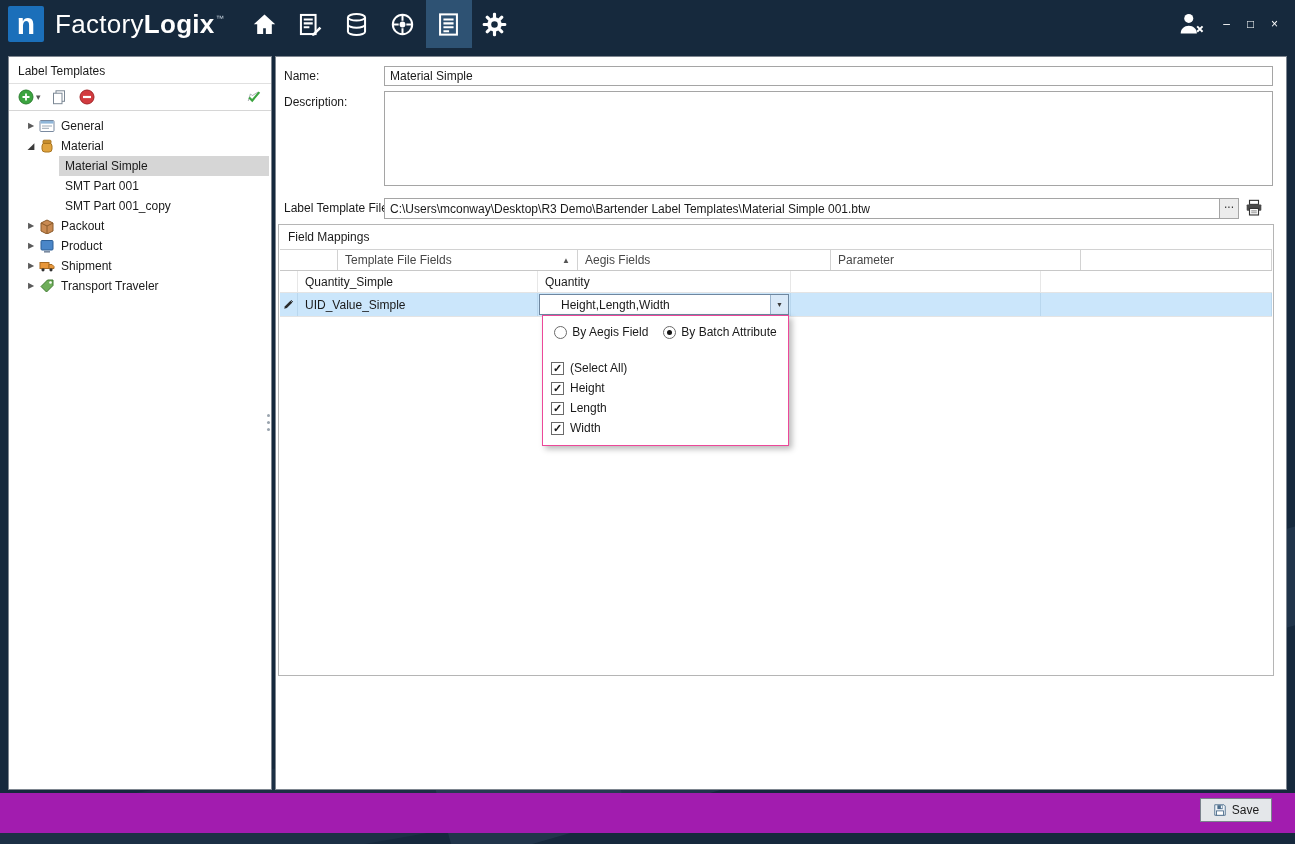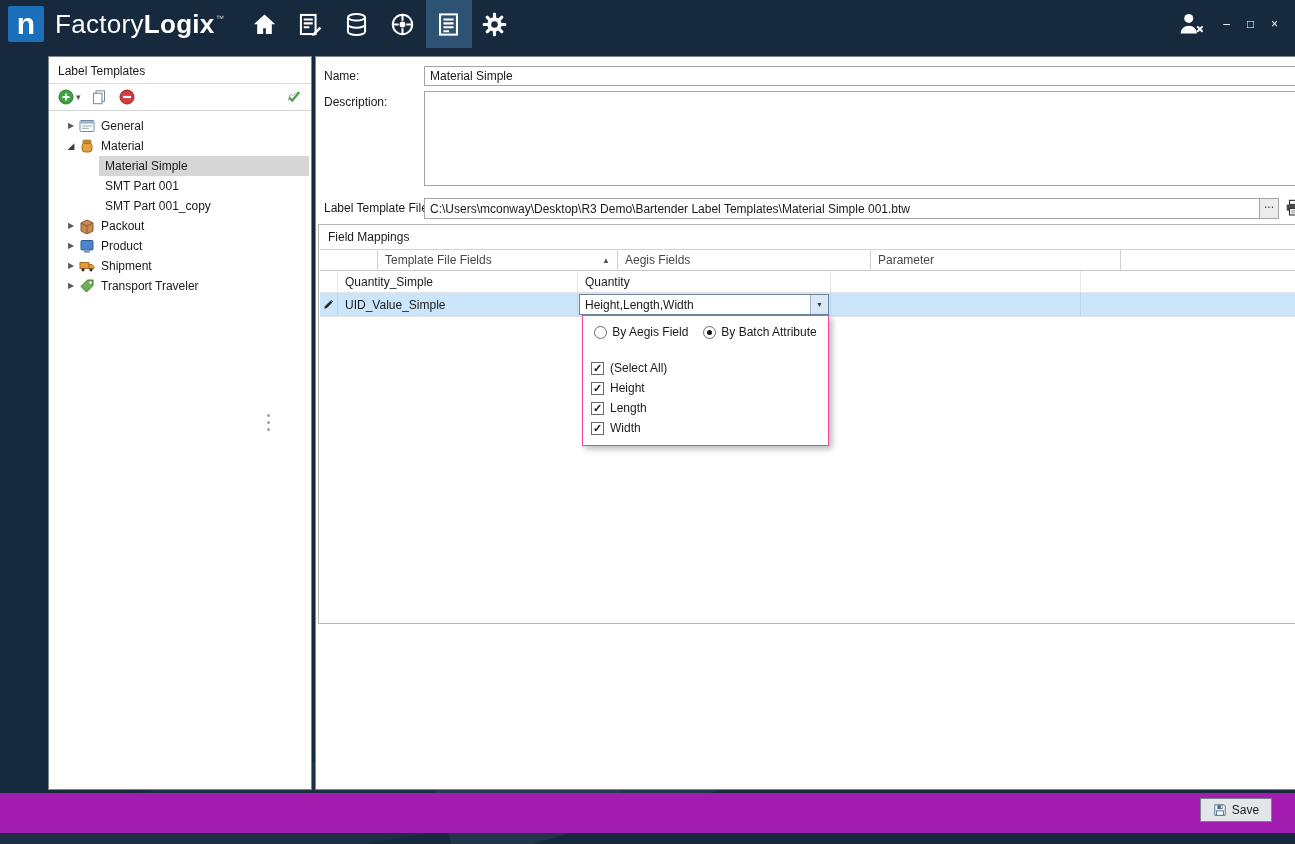--- a/index.html
+++ b/index.html
@@ -20,21 +20,21 @@
   .navbtn{width:46px;height:48px;display:flex;align-items:center;justify-content:center;cursor:pointer;}
   .navbtn.active{background:#2e5273;}
   .navbtn svg{width:27px;height:27px;display:block;}
   .tb-right{margin-left:auto;display:flex;align-items:center;margin-right:14px;}
   .usericon{width:28px;height:26px;cursor:pointer;}
   .usericon svg{width:28px;height:26px;display:block;}
   .winctrls{display:flex;gap:11px;color:#fff;font-size:12px;align-items:center;margin-left:14px;}
   .winctrl{width:13px;text-align:center;cursor:pointer;line-height:1;}
 
   
-  .panel{position:absolute;background:#fff;border:1px solid #7e8690;margin-left:40px;}
+  .panel{position:absolute;background:#fff;border:1px solid #7e8690;}
   .sidebar{left:8px;top:56px;width:264px;height:734px;}
   .main{left:275px;top:56px;width:1012px;height:734px;}
 
   
   .sb-title{padding:7px 9px 5px;border-bottom:1px solid #e0e0e0;}
   .sb-toolbar{height:27px;display:flex;align-items:center;padding:0 9px;border-bottom:1px solid #d6d6d6;}
   .tbico{width:16px;height:16px;cursor:pointer;flex:none;}
   .tbico svg{width:16px;height:16px;display:block;}
   .caret{font-size:9px;color:#555;margin:0 10px 0 2px;cursor:pointer;}
   .gap10{margin-right:12px;}
@@ -64,40 +64,40 @@
          font:12px "Liberation Sans",sans-serif;padding:3px 5px;background:#fff;}
   .filegroup{position:absolute;left:108px;right:47px;top:141px;height:21px;border:1px solid #a5a5a5;
              display:flex;background:#fff;}
   .fileinput{flex:1;border:none;outline:none;padding:0 5px;font:12px "Liberation Sans",sans-serif;color:#1a1a1a;min-width:0;}
   .browse{width:19px;flex:none;border-left:1px solid #a5a5a5;background:#ececec;display:flex;align-items:flex-start;
           justify-content:center;cursor:pointer;font-size:12px;line-height:10px;color:#333;}
   .printer{position:absolute;right:23px;top:142px;width:18px;height:18px;cursor:pointer;}
   .printer svg{width:18px;height:18px;display:block;}
 
   
-  .group{position:absolute;left:2px;top:167px;width:996px;height:400px;border:1px solid #b5b5b5;background:#fff;}
+  .group{position:absolute;left:2px;top:167px;width:996px;height:452px;border:1px solid #b5b5b5;background:#fff;}
   .group-title{position:absolute;left:9px;top:5px;}
   .grid{position:absolute;left:1px;right:1px;top:24px;}
   .grow{display:flex;height:22px;border-bottom:1px solid #e4e4e4;background:#fff;}
   .grow.ghead{border-top:1px solid #d2d2d2;border-bottom:1px solid #c8c8c8;color:#474747;padding-left:40px;}
   .gc{border-right:1px solid #e7e7e7;display:flex;align-items:center;padding:0 7px;overflow:hidden;white-space:nowrap;}
   .ghead .gc{border-right:1px solid #d2d2d2;}
   .col-sel{width:18px;flex:none;padding:0;justify-content:center;}
   .col-1{width:240px;flex:none;}
   .col-2{width:253px;flex:none;}
   .col-3{width:250px;flex:none;}
   .col-4{flex:1;border-right:none;}
   .grow.rsel{background:#cbe6fb;height:24px;}
   .grow.rsel .gc{border-right:1px solid #b9d7ee;}
   .sort{margin-left:auto;font-size:8px;color:#555;}
   .pencil-ic{width:11px;height:11px;}
   .pencil-ic svg{width:11px;height:11px;display:block;}
   .combo-cell{position:relative;padding:0;}
   .combo{position:absolute;inset:1px;display:flex;background:#fff;border:1px solid #6e87a0;cursor:pointer;}
-  .combo-text{flex:1;padding:0 5px;display:flex;align-items:center;overflow:hidden;white-space:nowrap;}
+  .combo-text{flex:1;padding:0 21px;display:flex;align-items:center;overflow:hidden;white-space:nowrap;}
   .combo-btn{width:18px;flex:none;background:#d9e9f8;border-left:1px solid #9bb4cc;display:flex;
              align-items:center;justify-content:center;cursor:pointer;}
   .carrow{font-size:7px;color:#3c3c3c;line-height:1;}
 
   
   .popup{position:absolute;left:266px;top:258px;width:247px;background:#fff;border:1px solid #ec4899;
          box-shadow:3px 3px 6px rgba(0,0,0,0.28);padding-bottom:7px;z-index:5;}
   .radio-row{display:flex;justify-content:center;gap:15px;padding:9px 6px 8px;}
   .radio-opt{display:flex;align-items:center;gap:5px;cursor:pointer;}
   .radio{width:13px;height:13px;border:1px solid #6a6a6a;border-radius:50%;background:#fff;position:relative;flex:none;}

